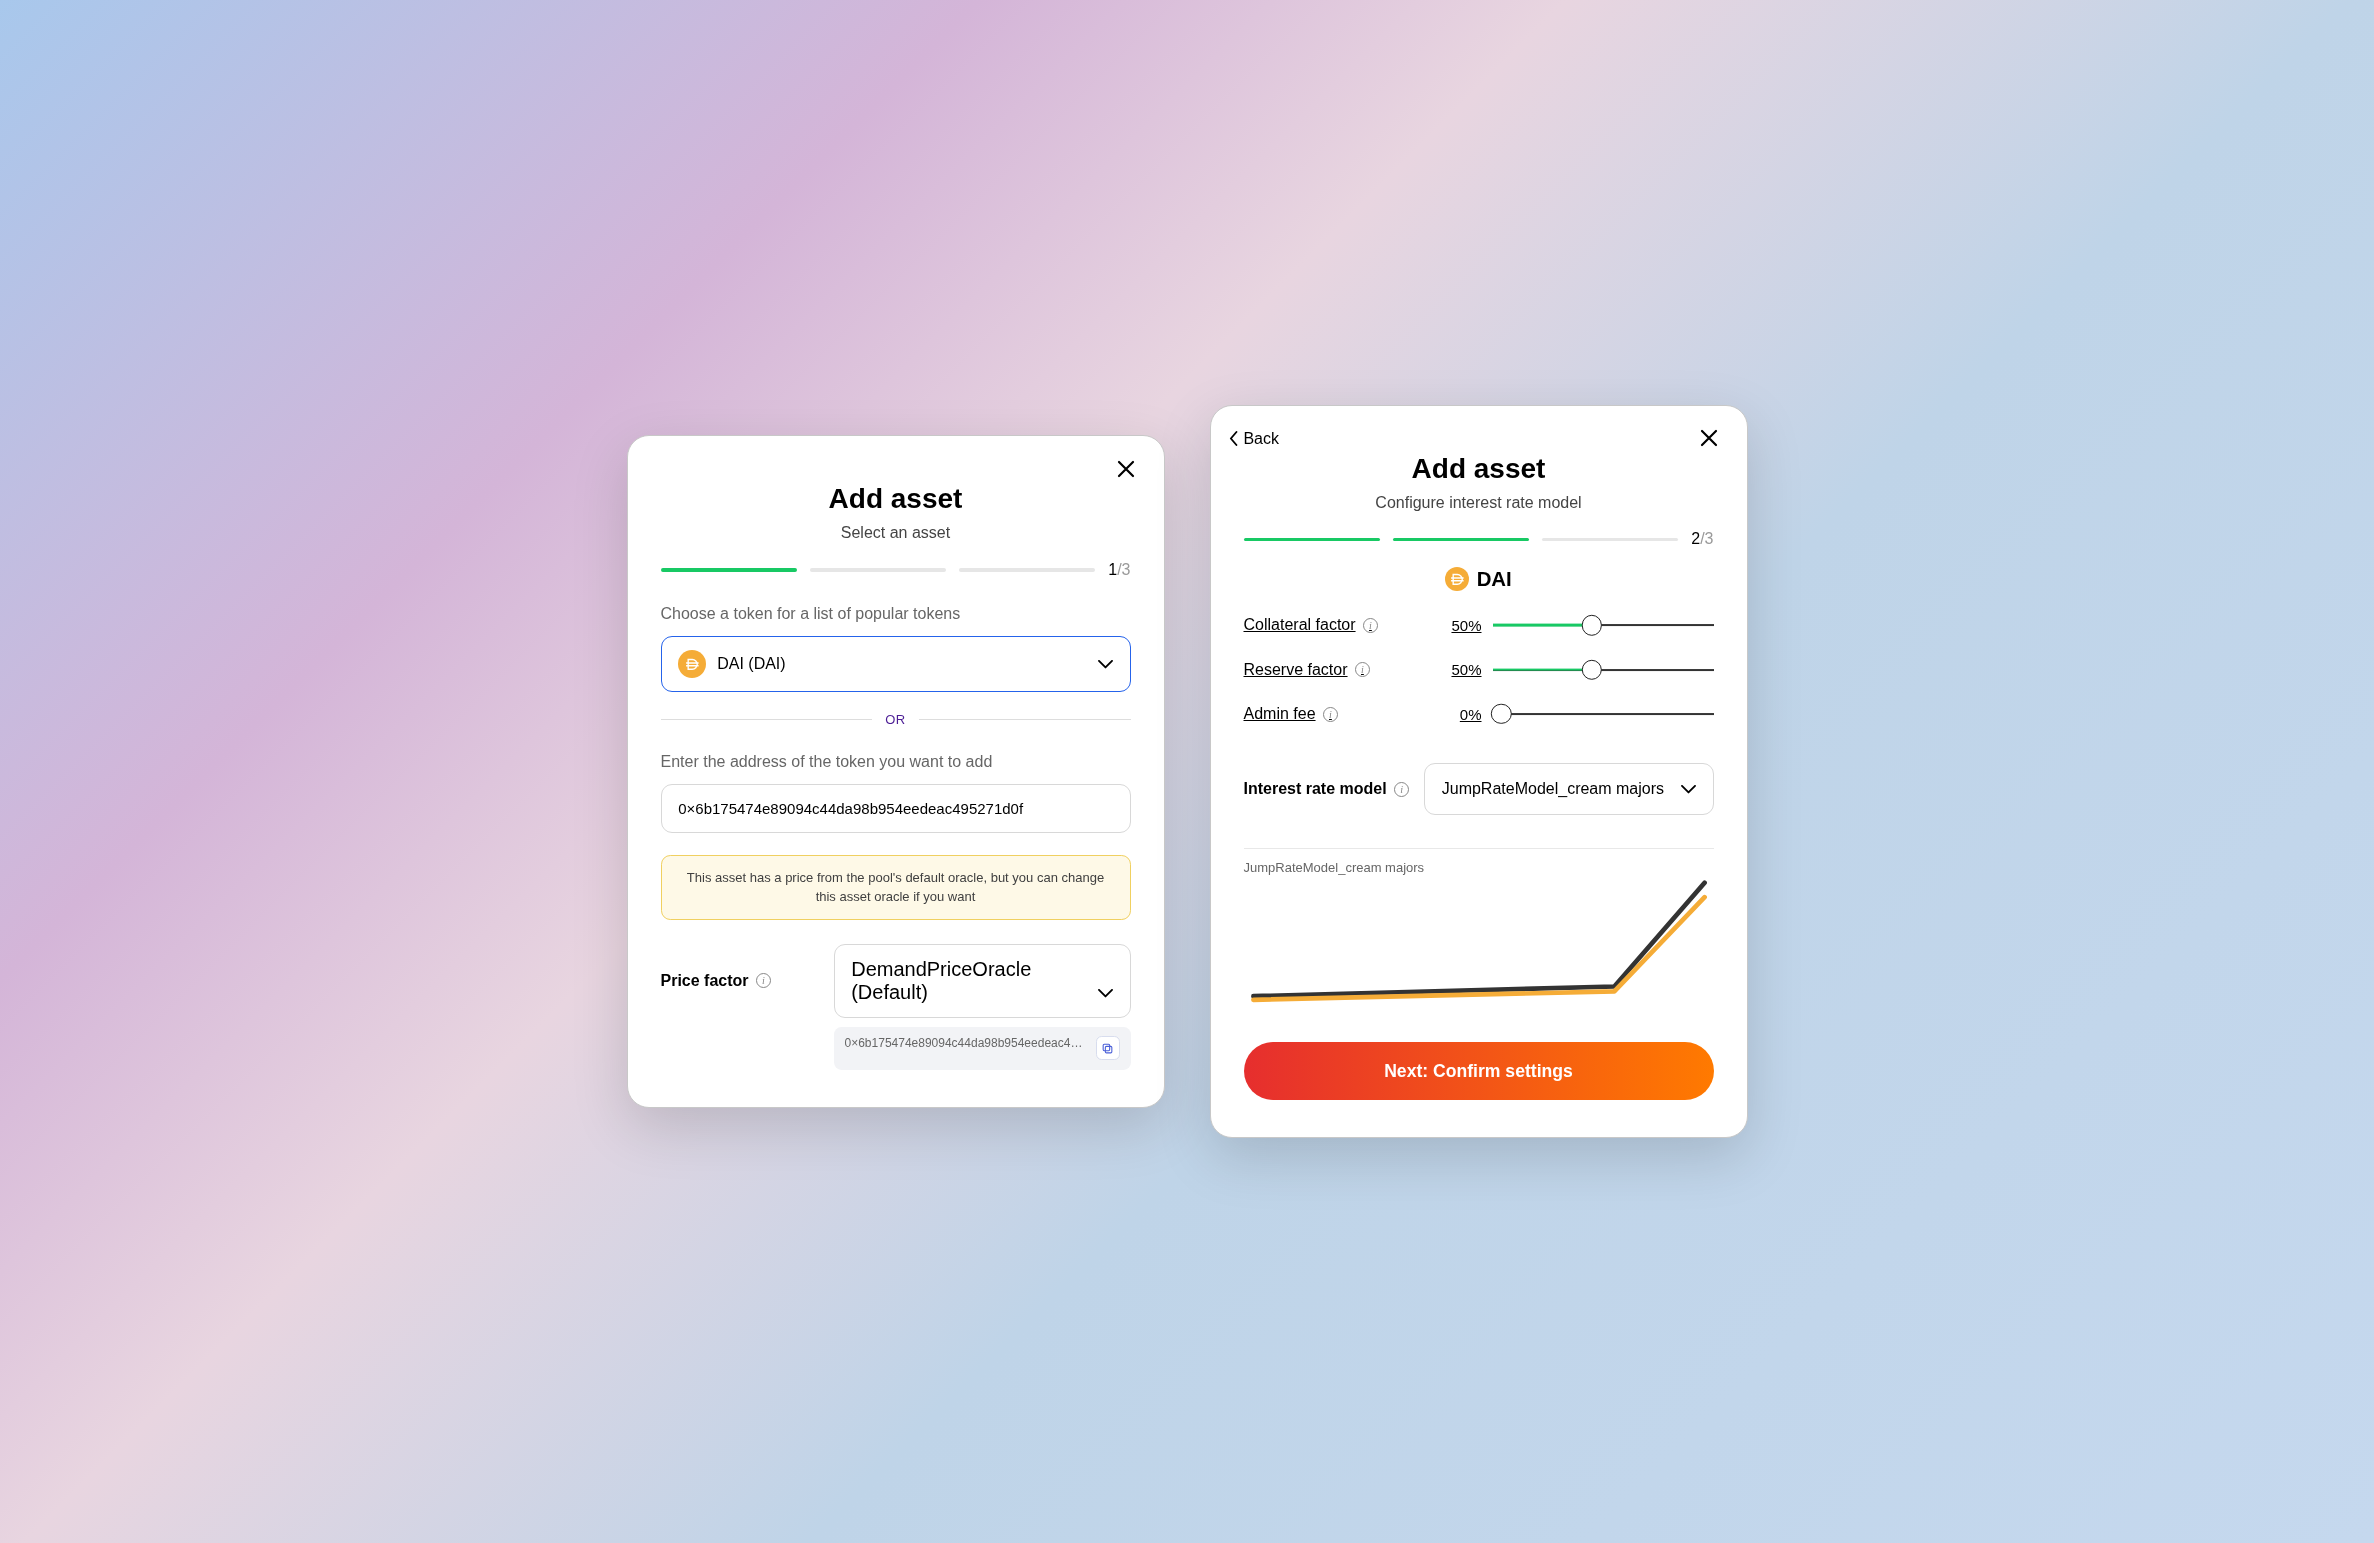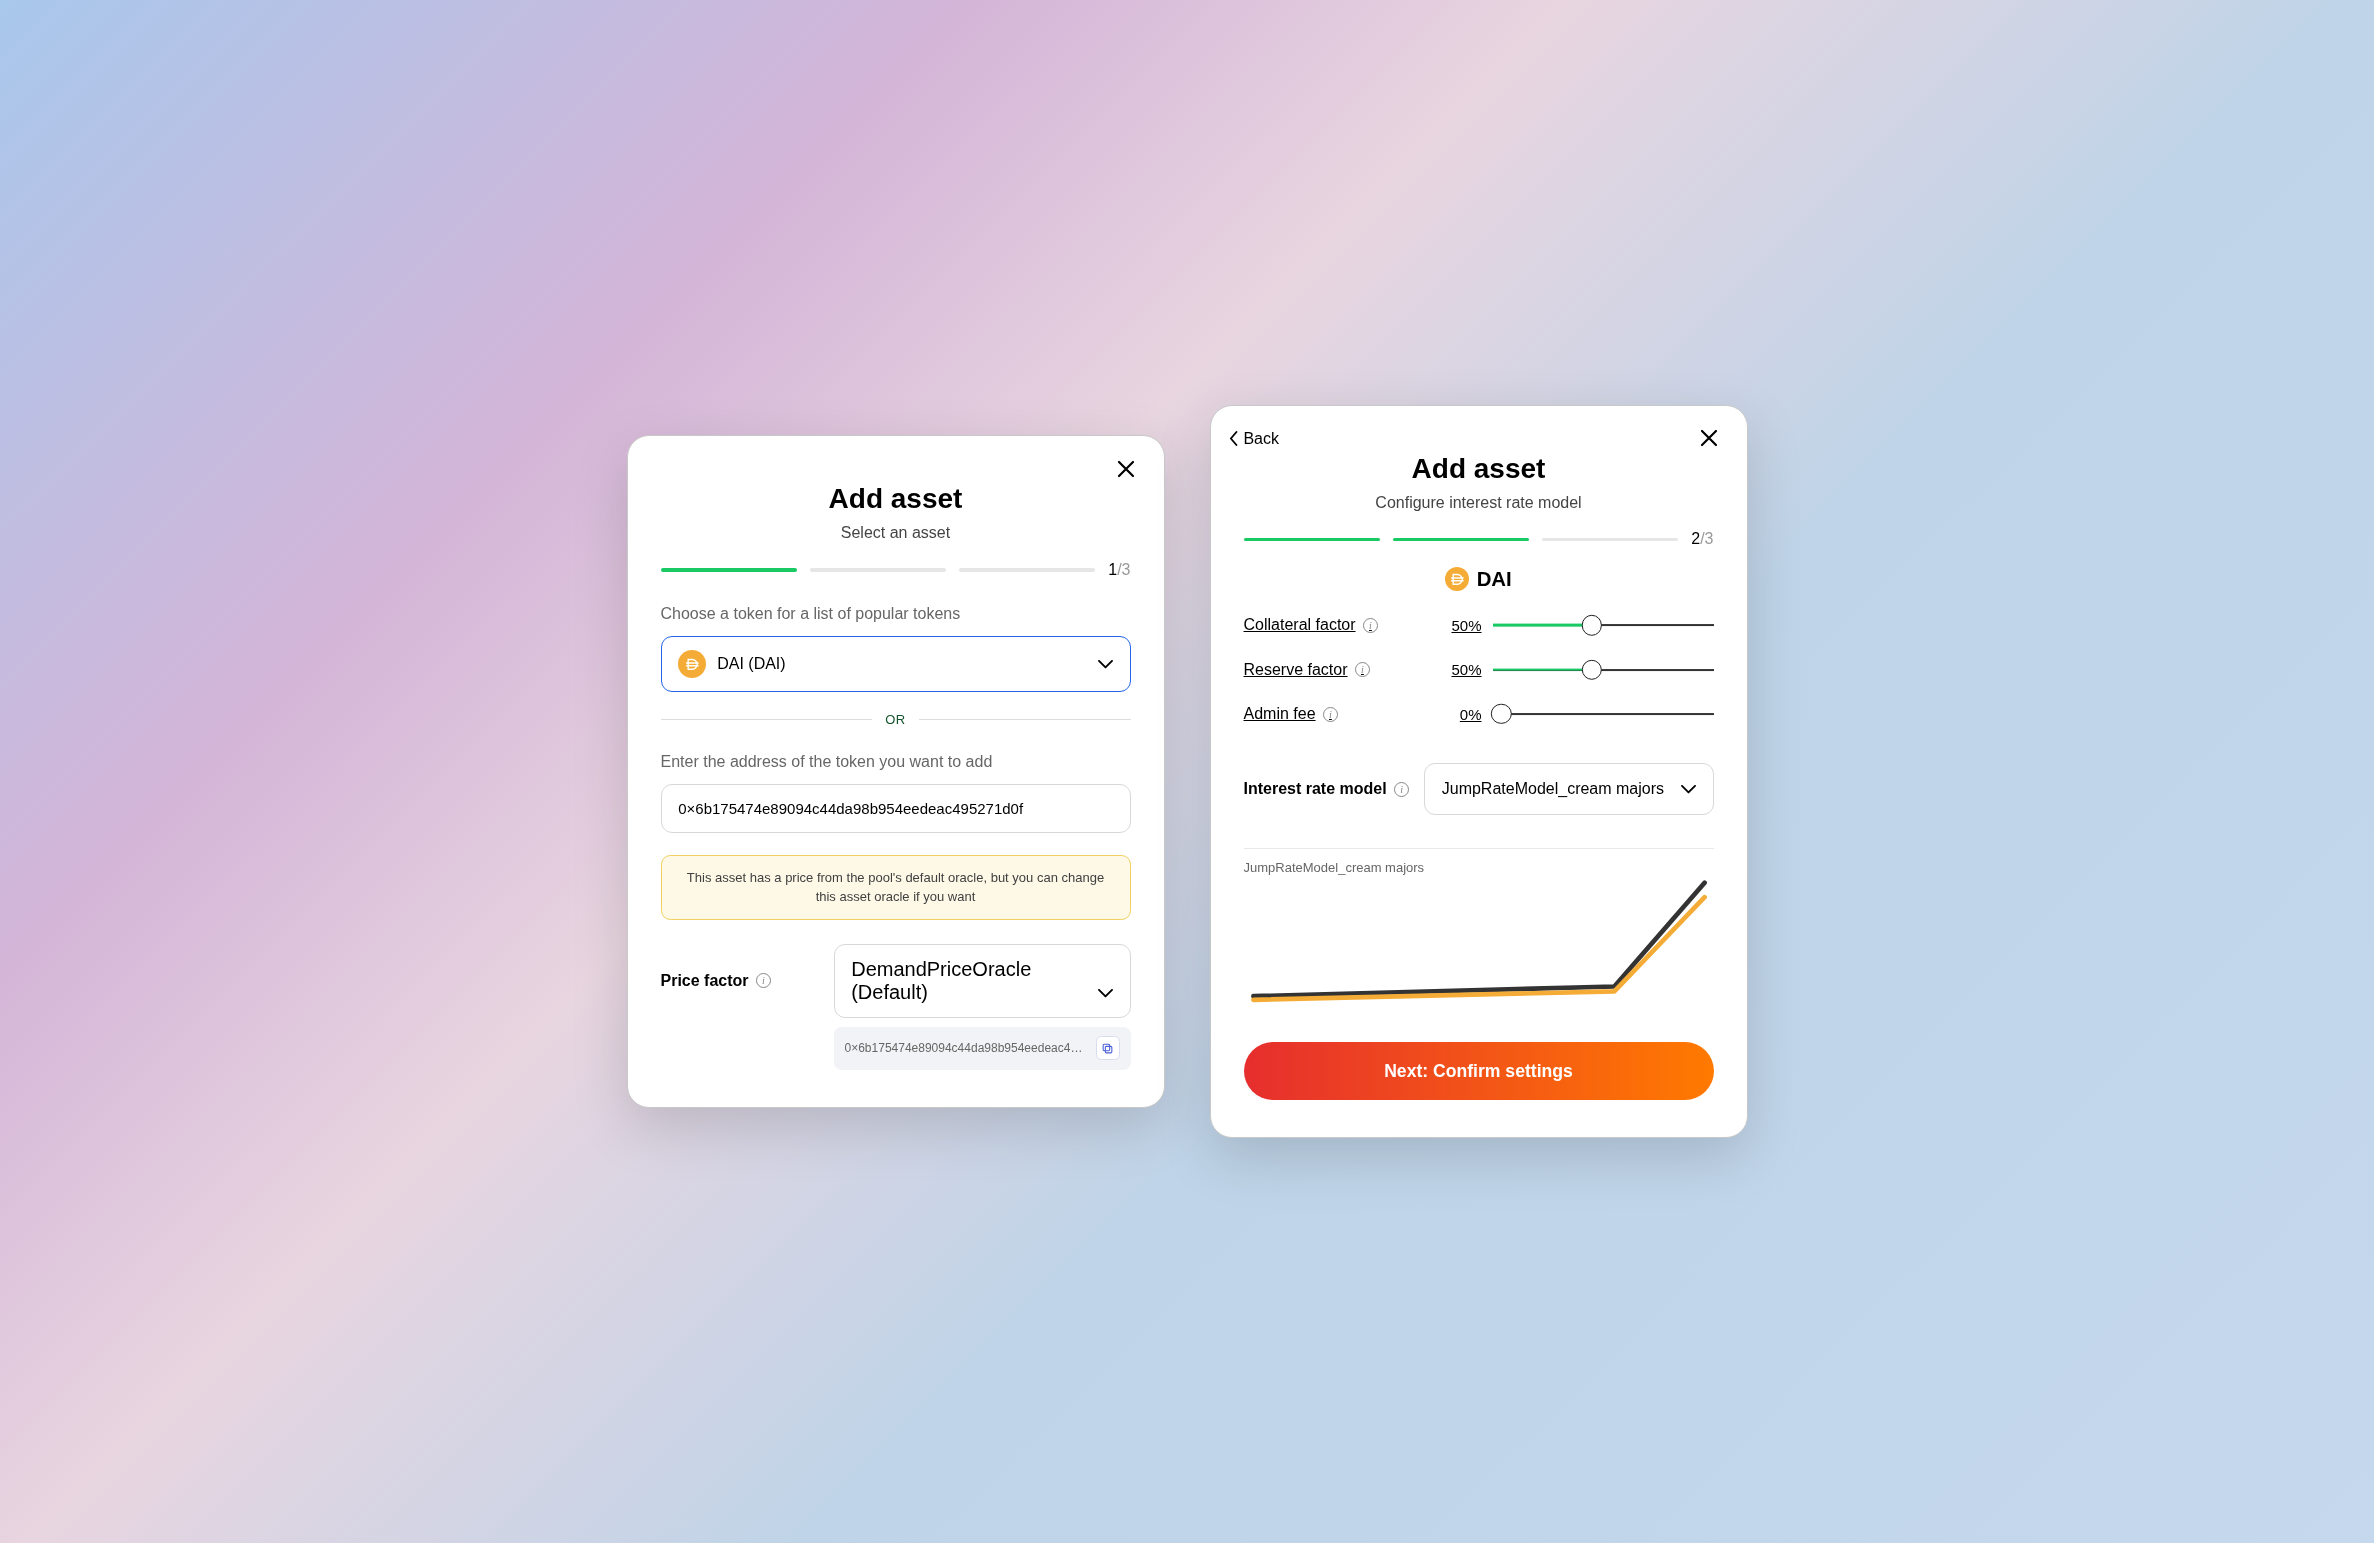--- a/index.html
+++ b/index.html
@@ -96,21 +96,21 @@
 .select-text { flex: 1; font-size: 16px; }
 .chevron { font-size: 16.7px; }
 
 .or-divider {
   display: flex;
   align-items: center;
   margin-top: 20.4px;
   gap: 13px;
 }
 .or-divider .line { flex: 1; height: 0.9px; background: #ddd; }
-.or-divider .txt { font-size: 13px; color: #14532d; letter-spacing: 0.5px; }
+.or-divider .txt { font-size: 13px; color: #4c1d95; letter-spacing: 0.5px; }
 
 .text-input {
   margin-top: 13px;
   width: 100%;
   border: 0.9px solid #d8d8d8;
   border-radius: 11px;
   padding: 15px 16.7px;
   font-size: 15px;
   font-family: inherit;
 }
@@ -165,21 +165,21 @@
   cursor: pointer;
   font-size: 20px;
 }
 .addr-box {
   margin-top: 9.3px;
   margin-left: 173px;
   background: #f2f3f6;
   border-radius: 7.4px;
   padding: 9.3px 11px;
   display: flex;
-  align-items: center;
+  align-items: flex-start;
   justify-content: space-between;
   gap: 7.4px;
 }
 .addr-txt {
   font-size: 12px;
   color: #666;
   white-space: nowrap;
   overflow: hidden;
   text-overflow: ellipsis;
 }

